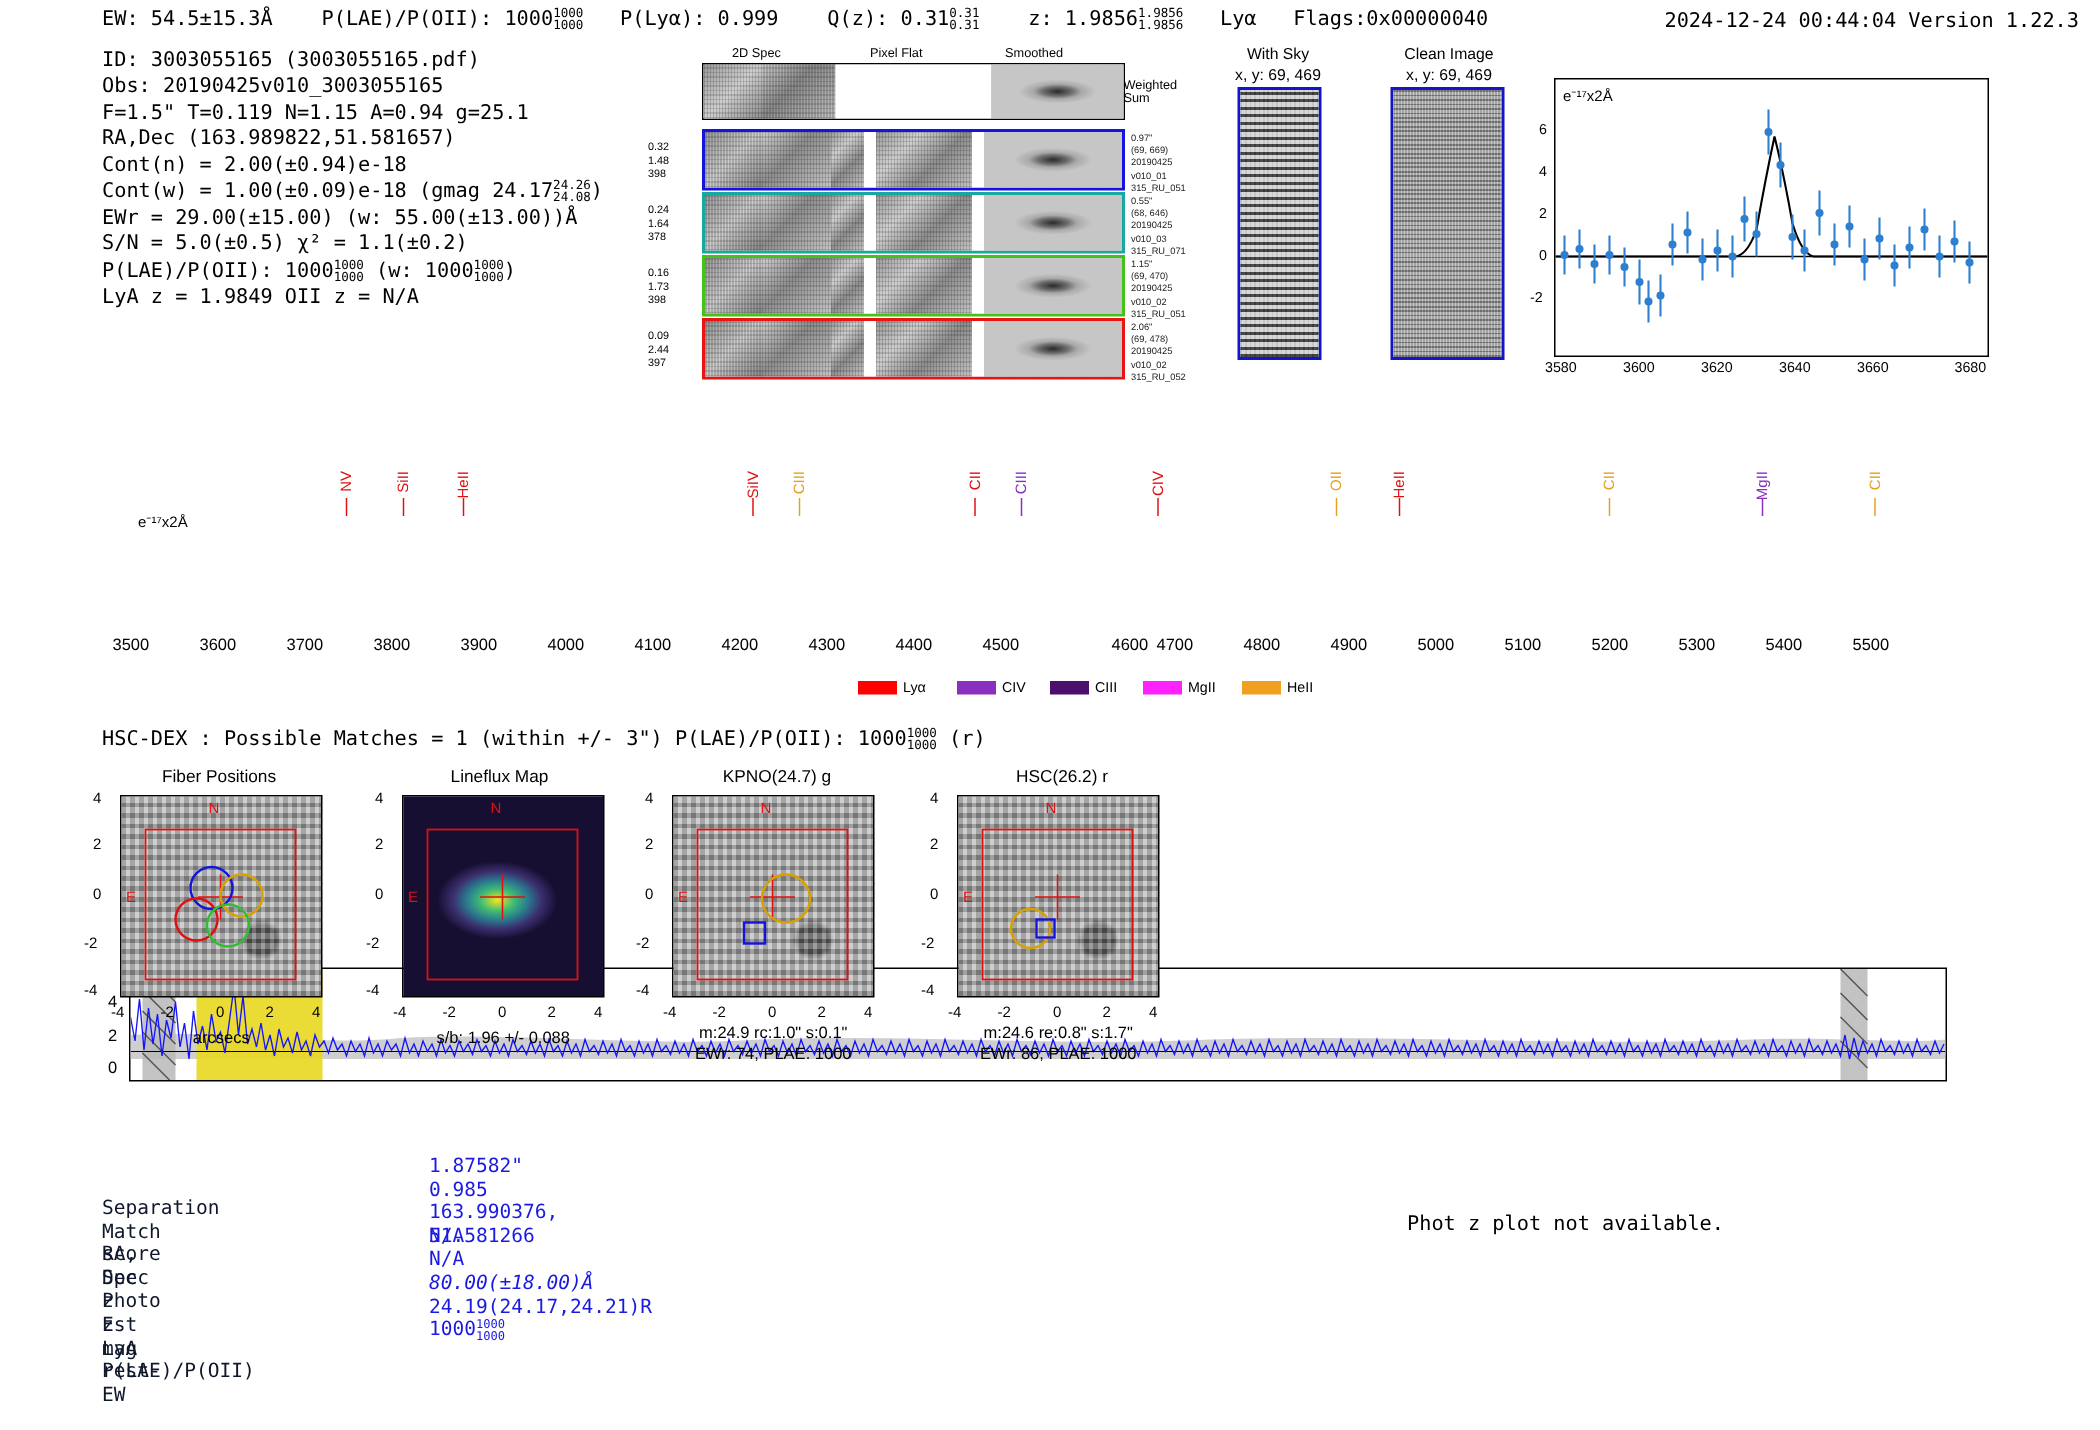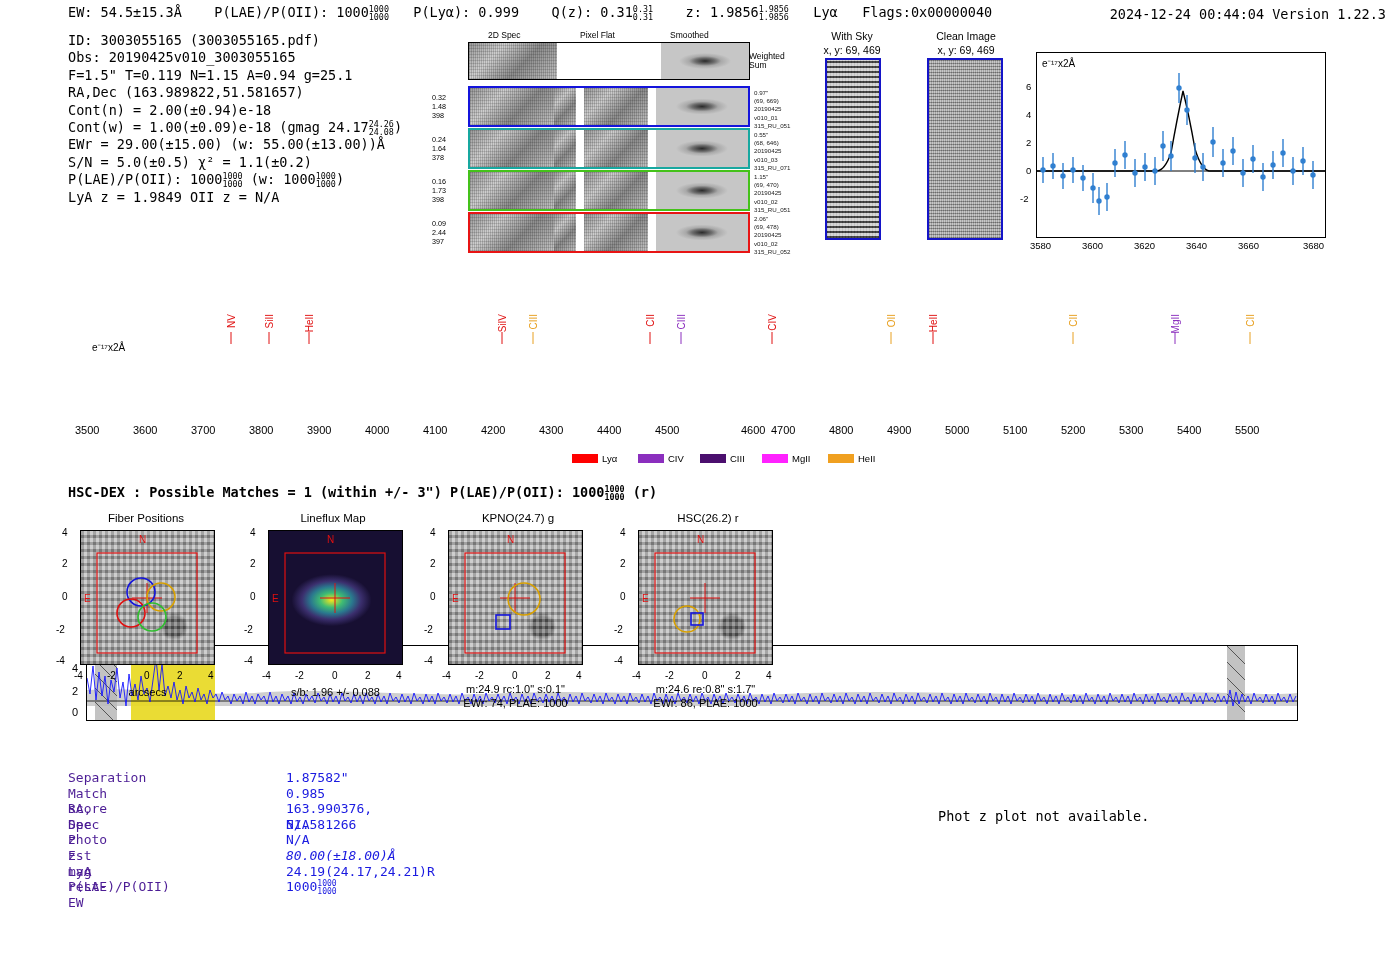--- a/index.html
+++ b/index.html
@@ -52,40 +52,40 @@
 
   
   #fullspec{left:86px;top:345px;width:1212px;height:76px;border:1px solid #000;box-sizing:border-box;background:#fff;overflow:hidden;}
   #fullspec-wrap{left:0;top:300px;width:1400px;height:170px;}
   .linelabel{position:absolute;font-size:10px;font-family:"Liberation Sans",sans-serif;writing-mode:vertical-rl;transform:rotate(180deg);white-space:nowrap;}
   .xlabel{position:absolute;font-size:11px;font-family:"Liberation Sans",sans-serif;}
   .legendbox{position:absolute;width:26px;height:9px;}
   .legendtxt{position:absolute;font-size:9.5px;font-family:"Liberation Sans",sans-serif;}
 
   
-  #hscdex{left:68px;top:484px;font-size:13.5px;font-weight:bold;}
+  #hscdex{left:68px;top:484px;font-size:13.5px;}
 
   
   .panel-title{position:absolute;font-size:11.5px;font-family:"Liberation Sans",sans-serif;text-align:center;}
   .cut{position:absolute;box-sizing:border-box;border:1px solid #000;overflow:hidden;}
   .graytex{width:100%;height:100%;background:
     repeating-linear-gradient(0deg, rgba(0,0,0,0.18) 0 3px, rgba(255,255,255,0.18) 3px 7px),
     repeating-linear-gradient(90deg, rgba(0,0,0,0.20) 0 3px, rgba(255,255,255,0.20) 3px 6px),
     radial-gradient(circle at 70% 72%, #6a6a6a 0 10px, rgba(0,0,0,0) 14px),
     #b5b5b5;}
   .vtex{width:100%;height:100%;background:
      radial-gradient(ellipse 40px 26px at 47% 52%, #f4e61e 0%, #3fbc73 28%, #2a788e 52%, #3b2f6e 74%, #170f32 100%),
      radial-gradient(ellipse 70px 90px at 70% 80%, #2a6f8e 0%, #2d3a76 50%, #16103a 100%),
      #120b2c;}
   .axnum{position:absolute;font-size:10px;font-family:"Liberation Sans",sans-serif;}
   .caption{position:absolute;font-size:11px;font-family:"Liberation Sans",sans-serif;text-align:center;}
 
   
   #bottomtable{left:68px;top:770px;font-size:13px;line-height:15.6px;}
-  #bottomtable .k{position:absolute;color:#4c1d95;}
+  #bottomtable .k{position:absolute;color:#0f172a;margin-top:28px;}
   #bottomtable .v{position:absolute;left:218px;color:#1a1ae0;}
   #photoz{left:938px;top:808px;font-size:13.5px;}
 </style>
 </head>
 <body>
 
 <div class="abs mono nowrap" id="topline">
   <span>EW: 54.5±15.3Å</span>
   <span>&nbsp;&nbsp;</span>
   <span>P(LAE)/P(OII): 1000</span><span class="frac"><span>1000</span><span>1000</span></span>

